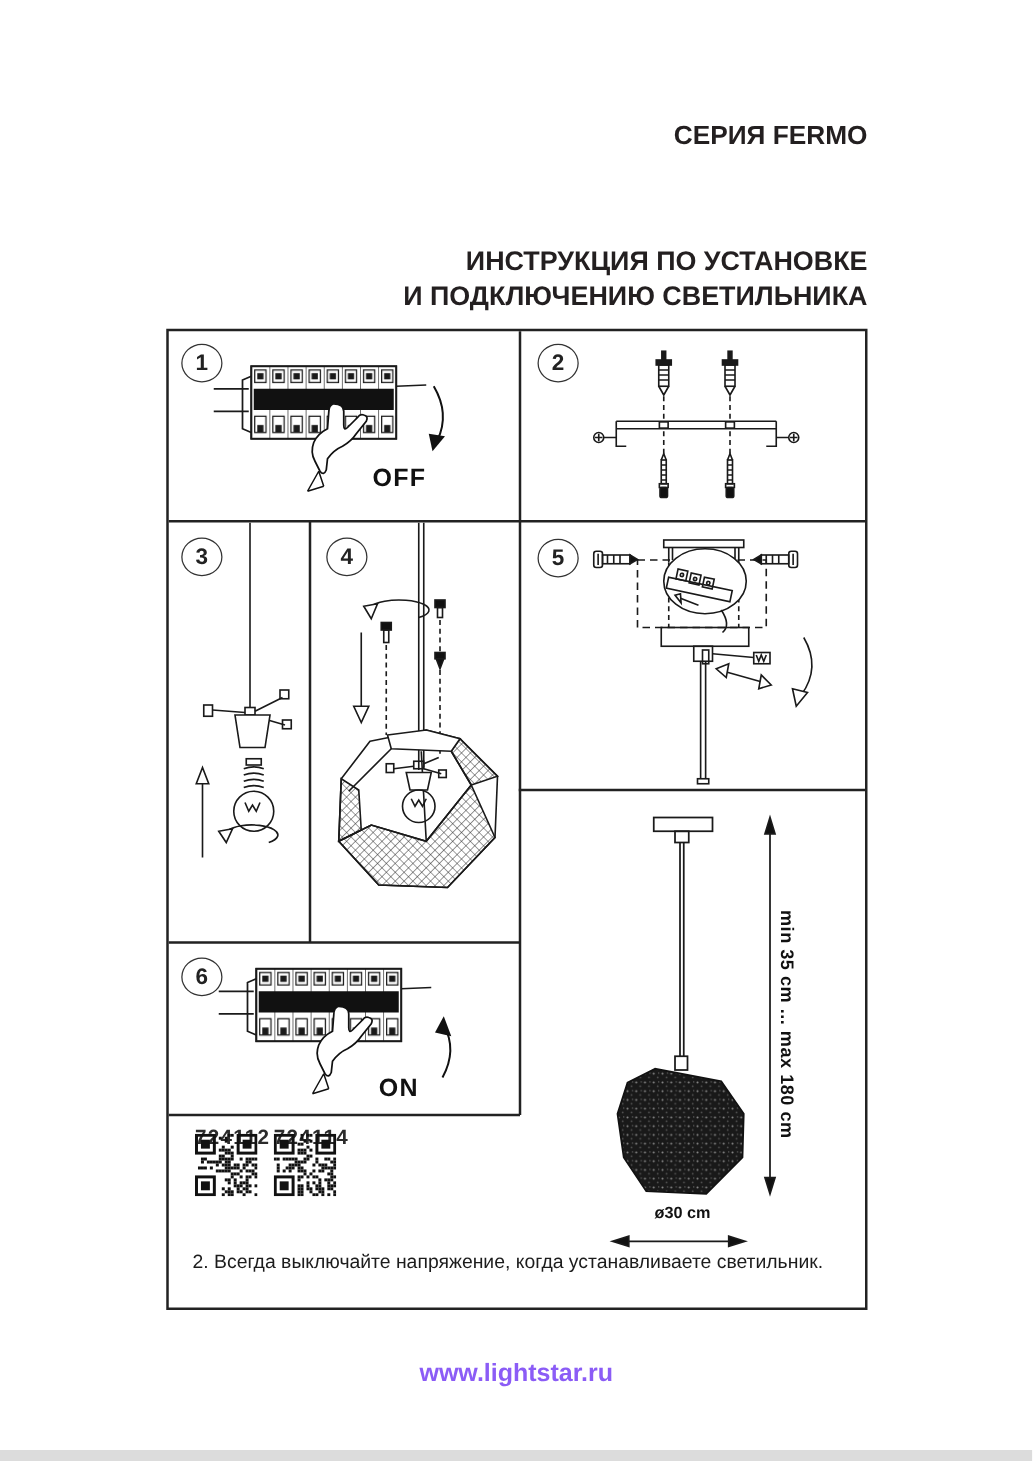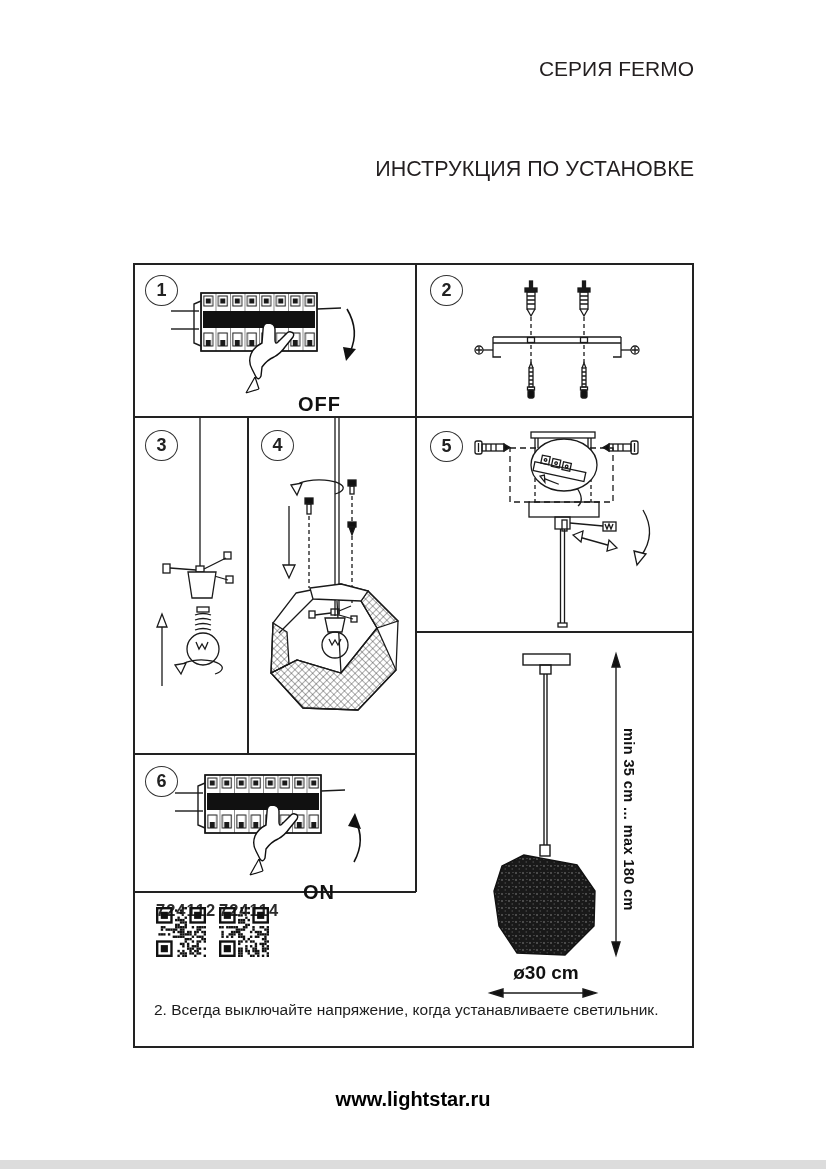--- a/index.html
+++ b/index.html
@@ -10,62 +10,63 @@
   
   .logo-box{position:absolute;left:133px;top:68px;width:105px;height:132px;
             border:2px solid #4a4a4a;text-align:center;padding-top:13px;background:#fff;}
   .logo-word{font-family:"Liberation Serif",serif;font-weight:bold;font-size:31px;
              line-height:29px;letter-spacing:0;color:#1c1c1c;transform:scaleY(1.08);}
   .logo-group{font-size:13px;letter-spacing:6px;color:#6a6a6a;margin-top:4px;text-indent:4px;}
   .flag{width:78px;height:10px;border:1px solid #9a9a9a;display:flex;margin:6px auto 0;}
   .flag>div{flex:1;}
   .flag .w{border-left:1px solid #bbb;border-right:1px solid #bbb;}
 
-  .hdr{position:absolute;right:132px;text-align:right;font-weight:normal;color:#231f20;}
+  .hdr{position:absolute;right:132px;text-align:right;font-weight:bold;color:#231f20;margin-top:40px;}
   .hdr-series{top:57px;font-size:21px;}
   .hdr-articles{top:90px;font-size:21px;}
   .hdr-title{top:155px;font-size:21.5px;line-height:28px;}
 
   
   .grid{position:absolute;left:133px;top:263px;width:561px;height:785px;
         border:2px solid #222;background:#fff;}
   .vline,.hline{position:absolute;background:#222;}
   .panel{position:absolute;}
   .stepnum{position:absolute;width:33px;height:31px;border:1.7px solid #333;border-radius:50%;
            text-align:center;line-height:28px;font-size:18px;font-weight:bold;color:#222;background:#fff;z-index:3;}
-  .plabel{position:absolute;font-weight:bold;font-size:20px;color:#111;letter-spacing:1px;margin-top:21px;}
+  .plabel{position:absolute;font-weight:bold;font-size:20px;color:#111;letter-spacing:1px;}
   .panel svg{position:absolute;left:0;top:0;}
 
   
   .prod{position:absolute;width:52px;text-align:left;}
   .prod .art{font-size:16.5px;font-weight:bold;letter-spacing:1px;color:#2b2b2b;}
   .prod svg{width:50px;height:50px;margin-top:6px;display:block;}
 
   
   .dim-text{position:absolute;left:205px;top:95px;height:156px;writing-mode:vertical-rl;
             font-weight:bold;font-size:14.5px;letter-spacing:.4px;color:#111;white-space:nowrap;}
   .dia-label{position:absolute;left:60px;top:329px;width:140px;text-align:center;
-             font-weight:bold;font-size:19px;color:#111;}
+             font-weight:bold;font-size:13px;color:#111;}
 
   .notes{position:absolute;left:19px;top:733px;font-size:15.5px;line-height:24.5px;color:#1c1c1c;}
   .notes span{display:block;}
 
   .footer{position:absolute;left:0;right:0;top:1088px;text-align:center;
-          font-size:20px;font-weight:bold;color:#000000;}
+          font-size:20px;font-weight:bold;color:#8b5cf6;}
   .page-edge{position:absolute;left:0;right:0;top:1160px;height:9px;background:#dcdcdc;}
 </style>
 </head>
 <body>
 
 <div id="page">
 
 
   <div class="hdr hdr-series">СЕРИЯ FERMO</div>
   <div class="hdr hdr-title">
     <div>ИНСТРУКЦИЯ ПО УСТАНОВКЕ</div>
+    <div>И ПОДКЛЮЧЕНИЮ СВЕТИЛЬНИКА</div>
   </div>
 
   <div class="grid">
 
     <div class="vline" style="left:280px;top:0;width:2px;height:627px"></div>
     <div class="vline" style="left:112px;top:152px;width:2px;height:337px"></div>
     <div class="hline" style="left:0;top:151px;width:557px;height:2px"></div>
     <div class="hline" style="left:280px;top:366px;width:277px;height:2px"></div>
     <div class="hline" style="left:0;top:488px;width:281px;height:2px"></div>
     <div class="hline" style="left:0;top:626px;width:281px;height:2px"></div>

